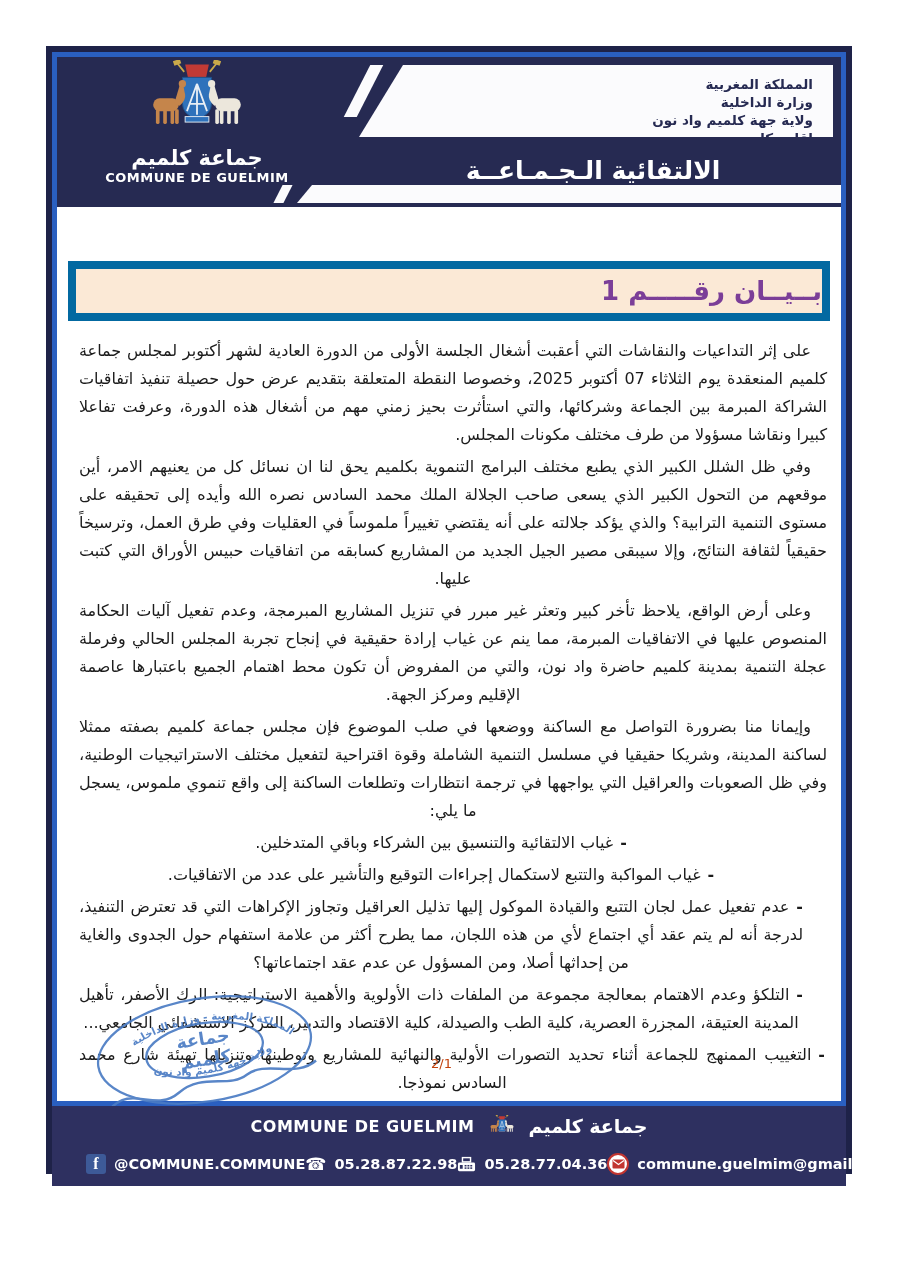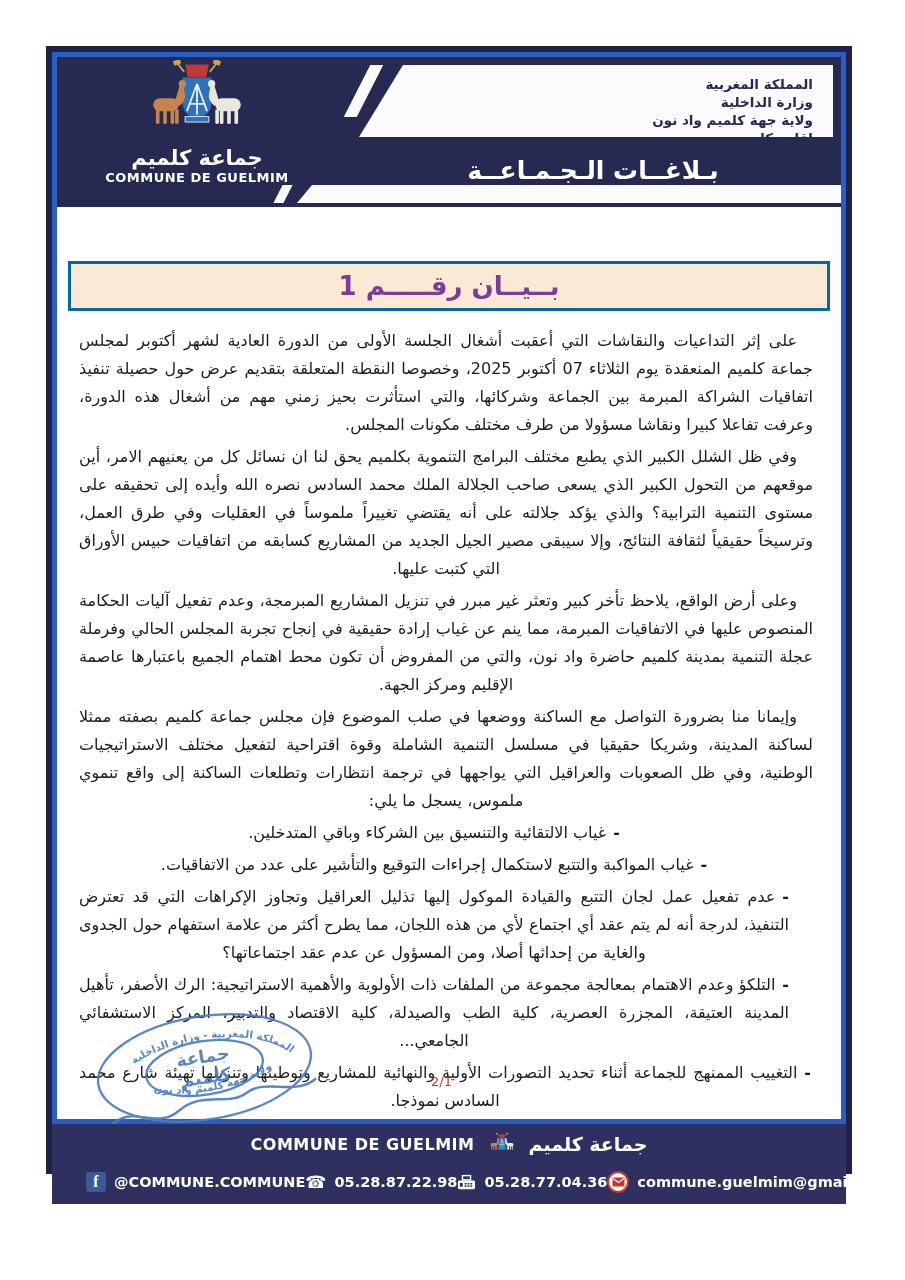--- a/index.html
+++ b/index.html
@@ -29,24 +29,24 @@
   .banner-row{position:absolute;top:98px;left:288px;right:0;height:30px;
       display:flex;align-items:center;justify-content:center;}
   .banner-txt{color:#fff;font-size:25px;font-weight:bold;direction:rtl;letter-spacing:1px;}
   .white-stripe{position:absolute;top:128px;left:240px;right:0;height:18px;background:#fbfbfd;
       clip-path:polygon(15px 0,100% 0,100% 100%,0 100%);}
   .slash-bottom{position:absolute;top:128px;left:221px;width:10px;height:18px;background:#fbfbfd;
       transform:skewX(-27deg);}
 
   
   .main{flex:1;background:#ffffff;position:relative;}
-  .title-box{margin:54px 11px 0 11px;height:44px;background:#fbe9d6;border:3px solid #0369a1;
-      display:flex;align-items:center;justify-content:center;}
+  .title-box{margin:54px 11px 0 11px;height:44px;background:#fbe9d6;border:8px solid #0369a1;
+      display:flex;align-items:center;justify-content:flex-end;}
   .title-box span{color:#7b3e98;font-size:26px;font-weight:bold;direction:rtl;}
-  .textcol{direction:rtl;margin:16px 28px 0 22px;color:#1b1b1b;
+  .textcol{direction:rtl;margin:16px 14px 0 22px;color:#1b1b1b;
       font-size:16px;line-height:28px;text-align:justify;}
   .para{margin:0 0 4px 0;text-indent:16px;text-align-last:center;}
   .para.first{text-align-last:right;}
   .bullet{margin:0 0 4px 0;padding-right:24px;text-align-last:center;}
   .bullet.flush{padding-right:2px;}
   .bullet::before{content:"-";margin-left:7px;font-weight:bold;}
 
   .stamp{position:absolute;left:28px;bottom:-14px;transform:rotate(-9deg);opacity:.92;}
   .pagenum{position:absolute;bottom:30px;left:50%;transform:translateX(-18px);
       font-size:13px;font-weight:normal;color:#c2410c;}
@@ -118,21 +118,21 @@
           <div>المملكة المغربية</div>
           <div>وزارة الداخلية</div>
           <div>ولاية جهة كلميم واد نون</div>
           <div>إقليم كلميم</div>
           <div>جماعة كلميم</div>
         </div>
       </div>
       <div class="slash-top"></div>
 
       <div class="banner-row">
-        <span class="banner-txt">بـلاغــات الـجـمـاعــة</span>
+        <span class="banner-txt">الالتقائية الـجـمـاعــة</span>
       </div>
 
       <div class="white-stripe"></div>
       <div class="slash-bottom"></div>
     </div>
 
     <div class="main">
       <div class="title-box">
         <span>بــيــان رقـــــم 1</span>
       </div>

